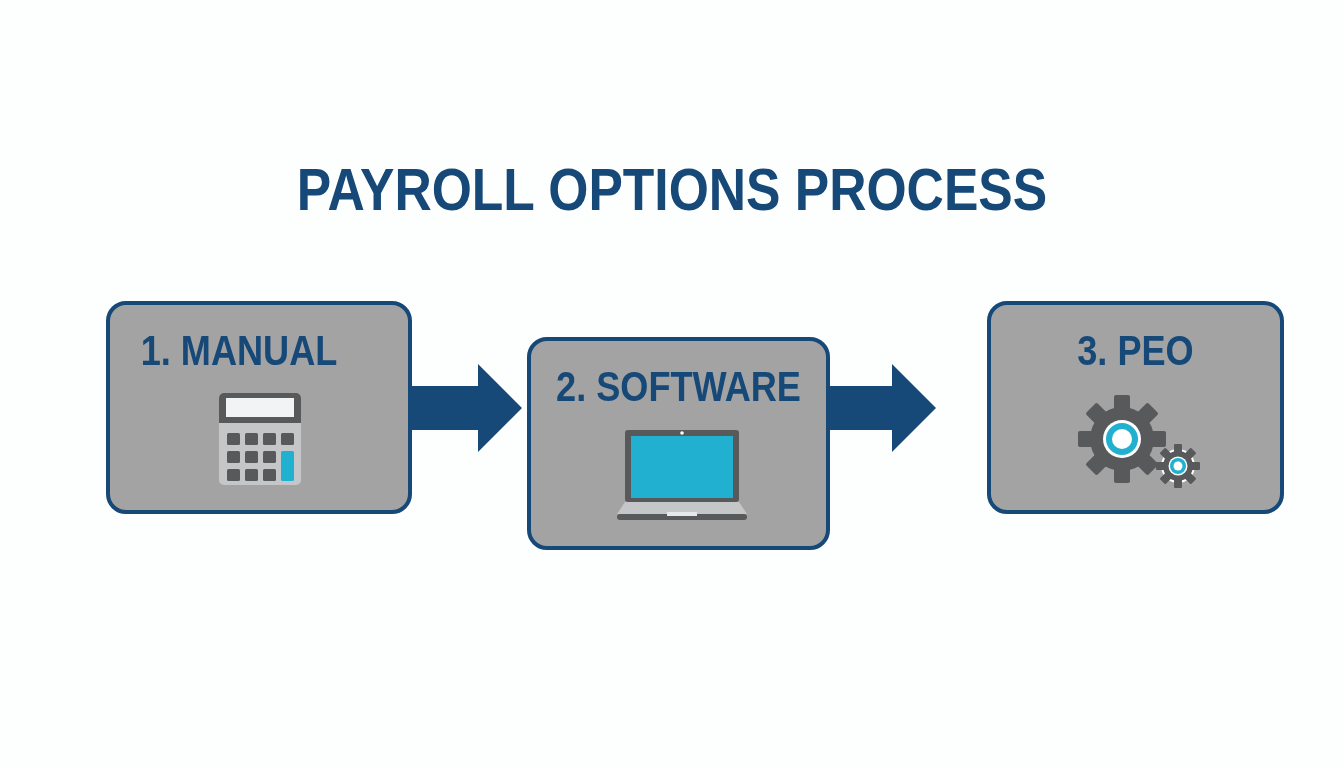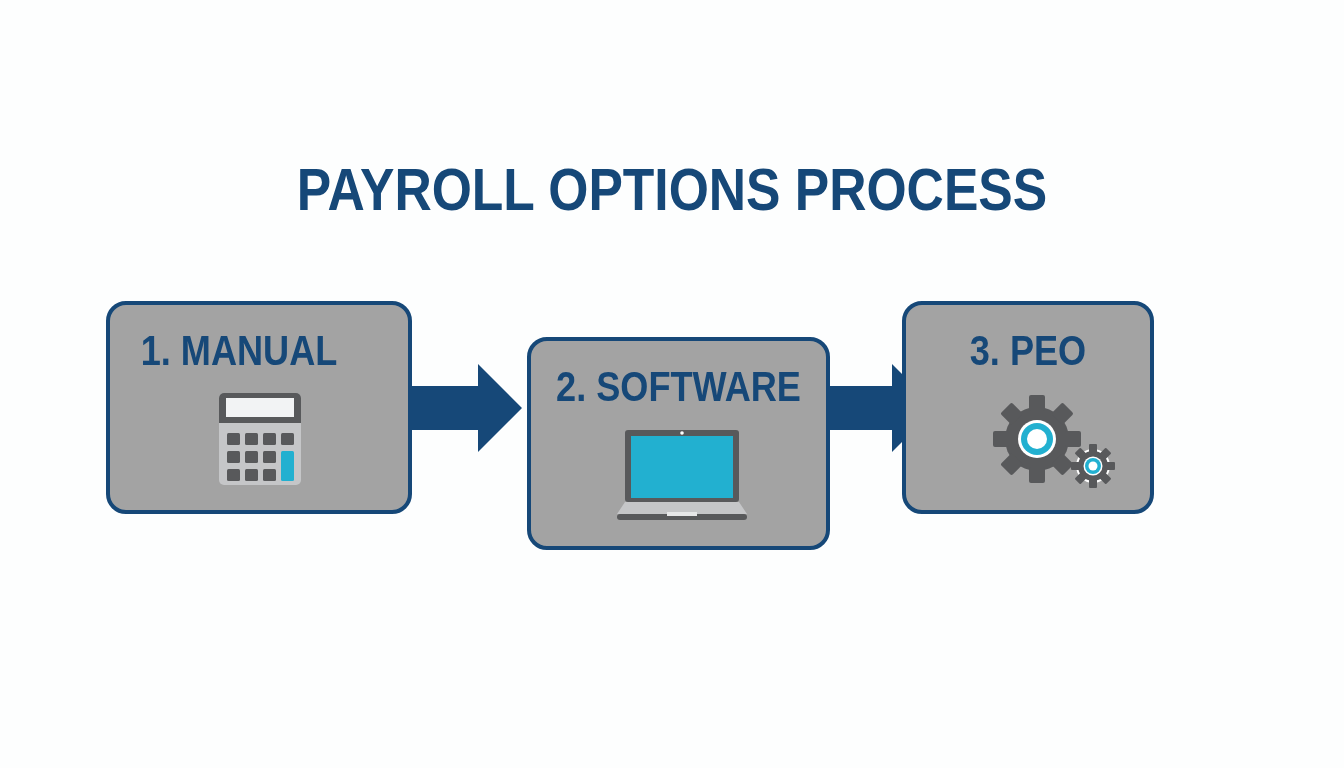--- a/index.html
+++ b/index.html
@@ -48,21 +48,21 @@
     <path d="M10 74 H124 L132 86 H2 Z" fill="#c5c6c8"></path>
     <rect x="2" y="86" width="130" height="6" rx="3" fill="#58595b"></rect>
     <rect x="52" y="84" width="30" height="4" fill="#e6e7e8"></rect>
   </svg>
 </div>
 
 <svg class="arrow" style="left:826px; top:362px;" width="114" height="92" viewBox="0 0 114 92">
   <polygon points="0,24 66,24 66,2 110,46 66,90 66,68 0,68" fill="#164878"></polygon>
 </svg>
 
-<div class="box" style="left:902px; width:252px;">
+<div class="box" style="left:987px; width:297px;">
   <div class="box-label">3. PEO</div>
   <svg class="icon" style="left:86px; top:88px;" width="130" height="100" viewBox="0 0 130 100">
     <g transform="translate(45,46)" fill="#58595b">
       <circle r="32"></circle>
       <g>
         <rect x="-8" y="-44" width="16" height="16" rx="2"></rect>
         <rect x="-8" y="28" width="16" height="16" rx="2"></rect>
         <rect x="-44" y="-8" width="16" height="16" rx="2"></rect>
         <rect x="28" y="-8" width="16" height="16" rx="2"></rect>
         <g transform="rotate(45)">

